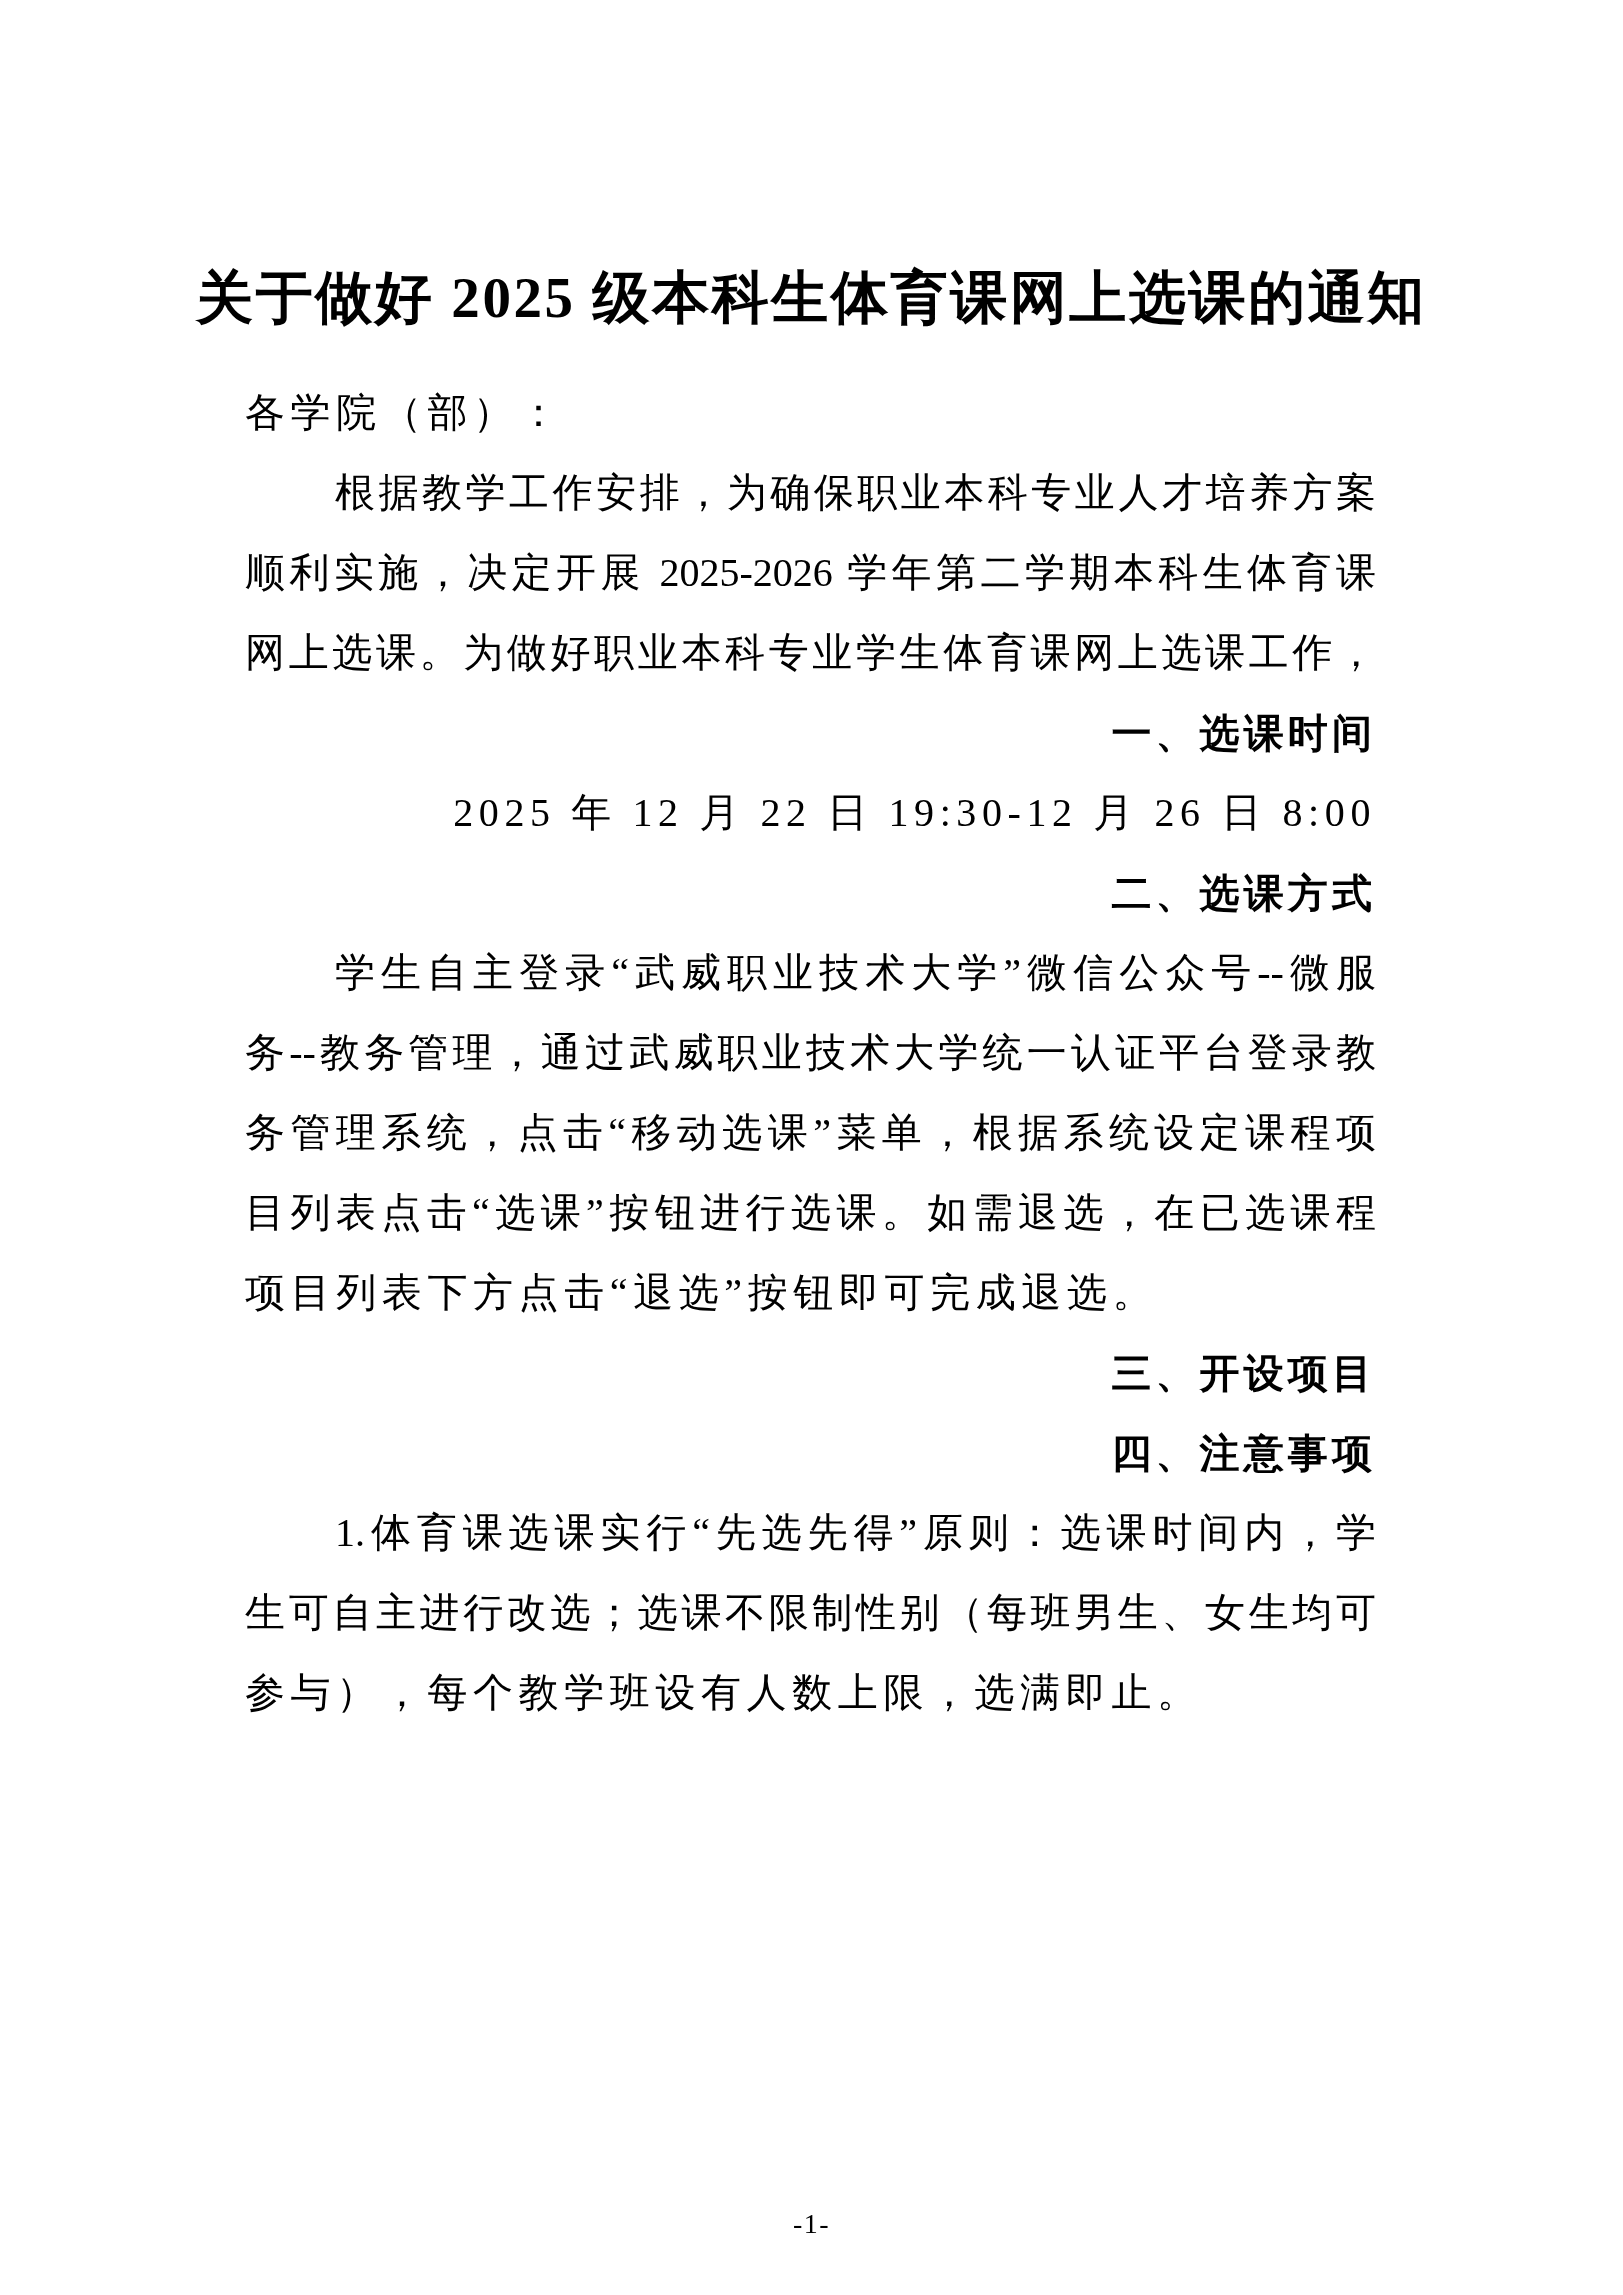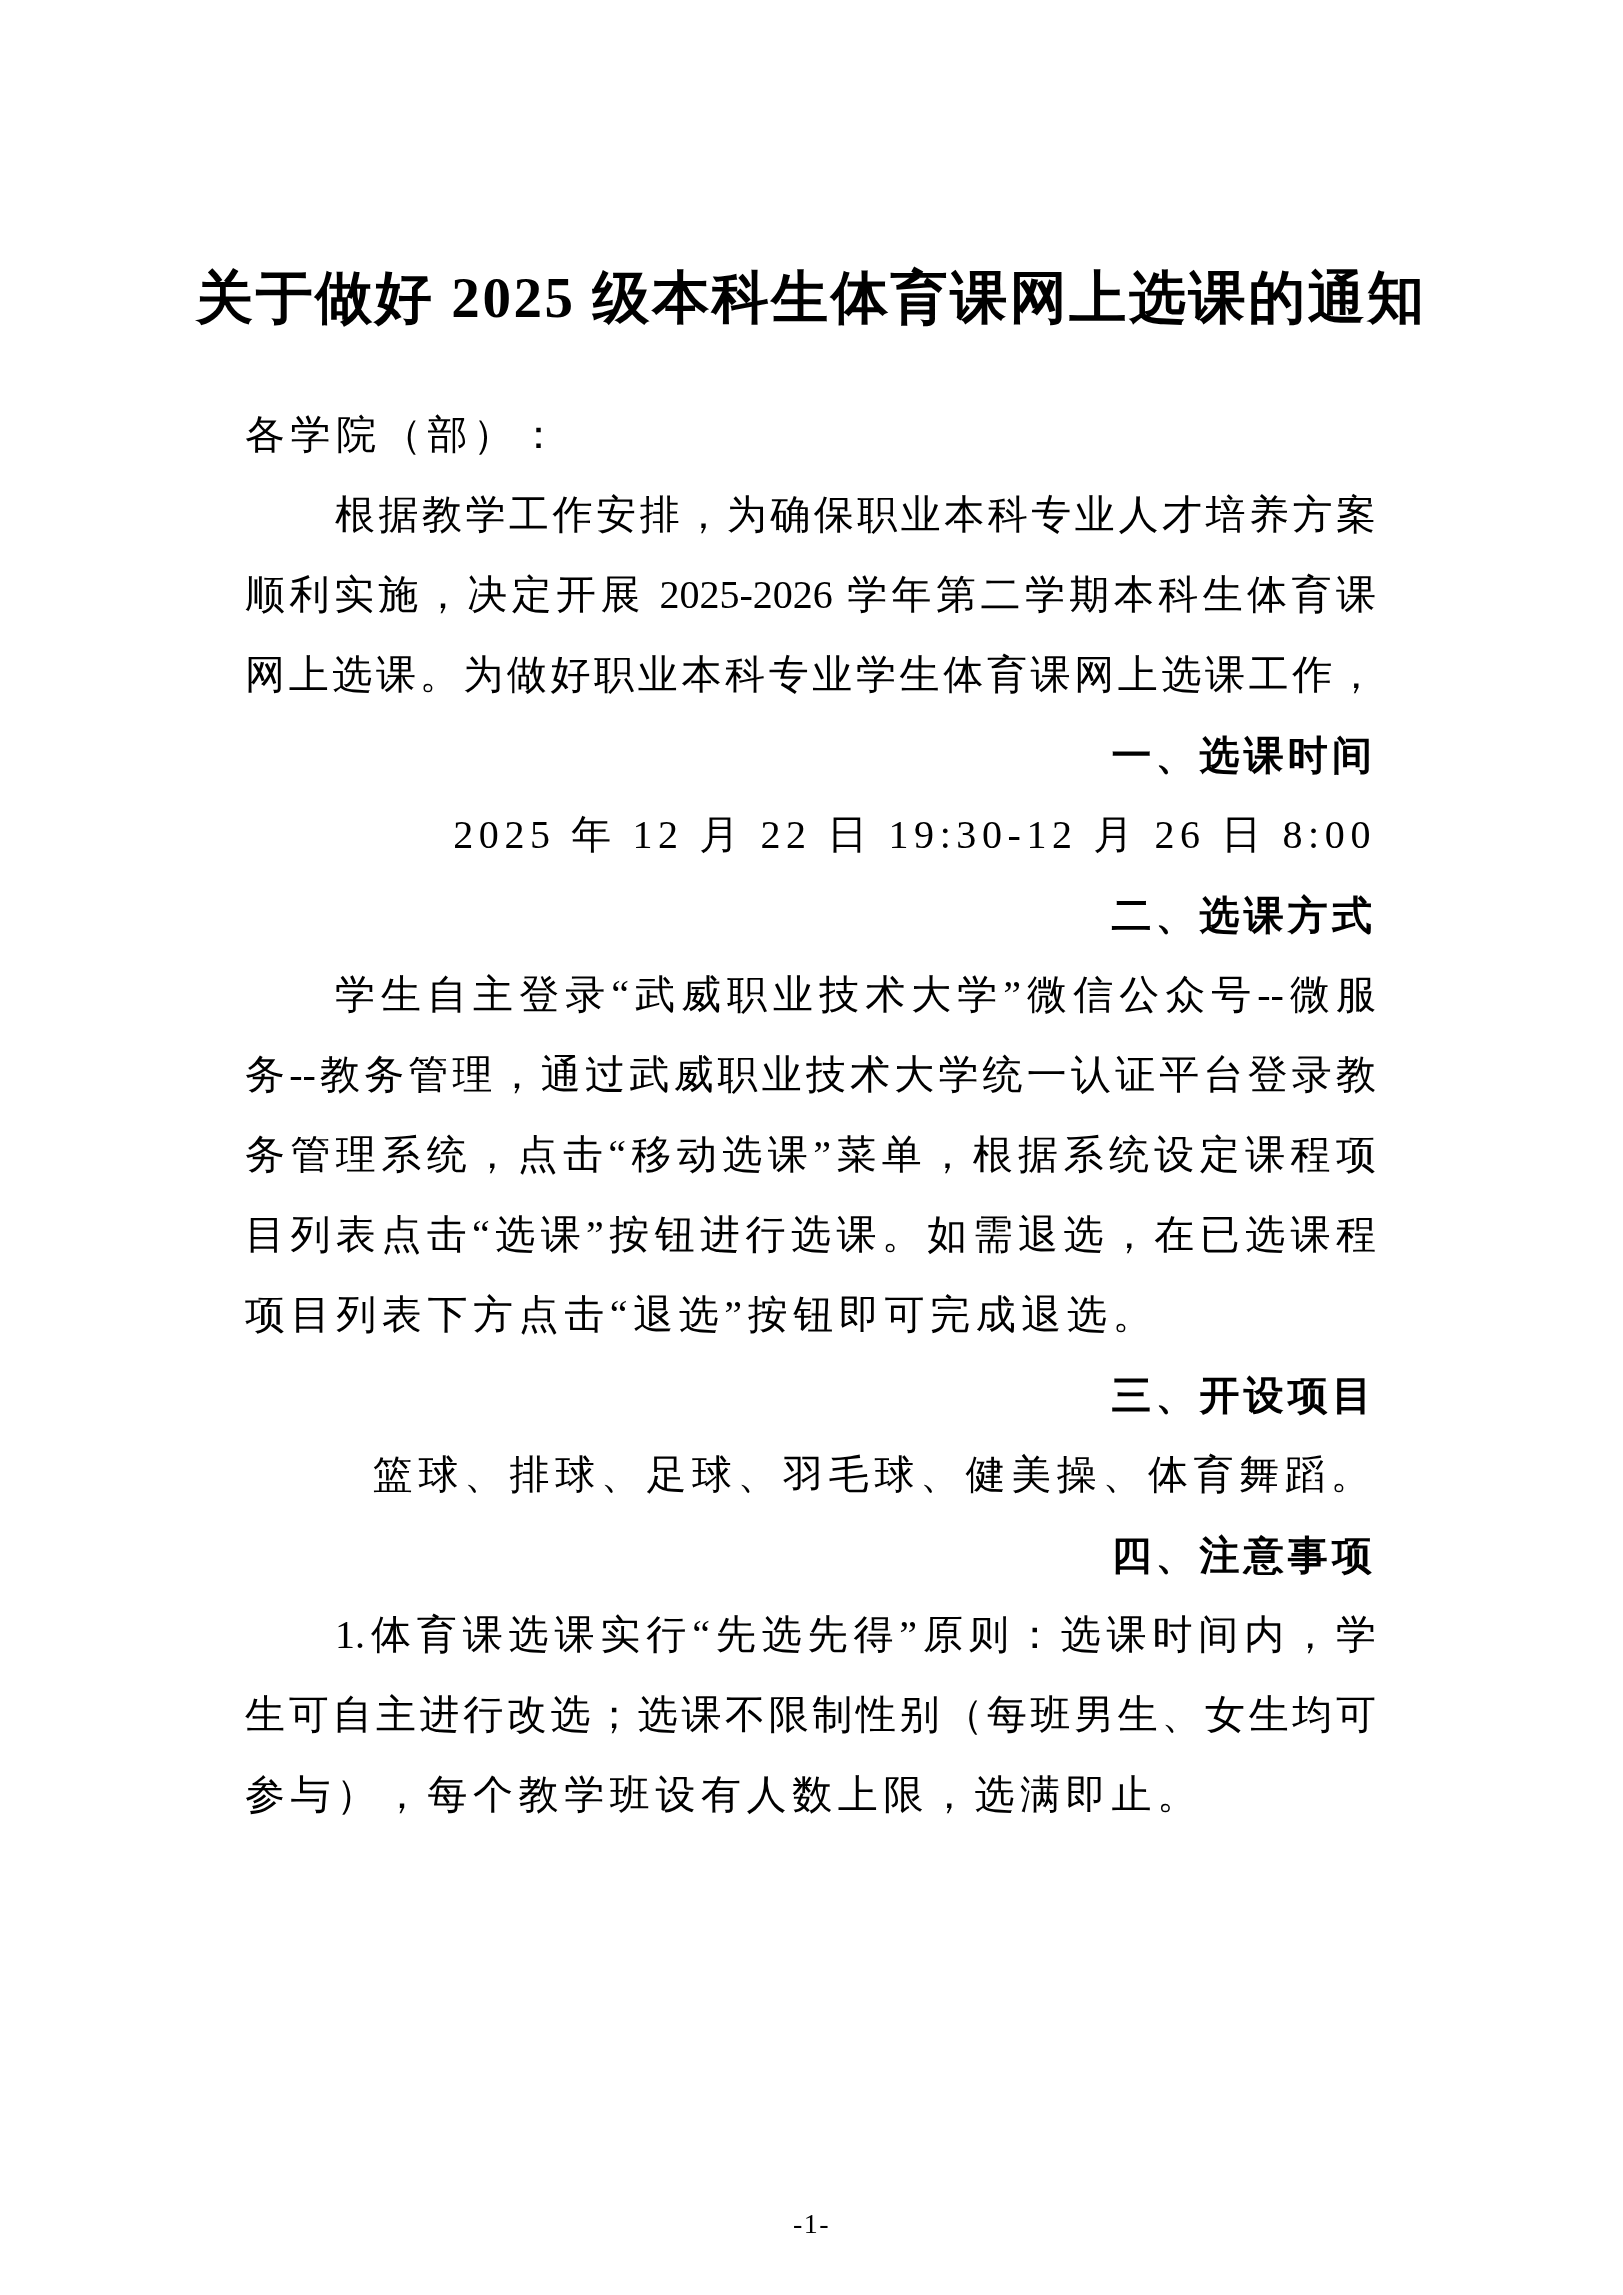--- a/index.html
+++ b/index.html
@@ -23,21 +23,21 @@
     font-family: "Liberation Serif", serif;
     font-size: 57px;
     font-weight: 900;
     line-height: 80px;
     letter-spacing: 2.6px;
     white-space: nowrap;
   }
   .doc-body {
     position: absolute;
     left: 245px;
-    top: 395px;
+    top: 373px;
     width: 1131px;
   }
   .line {
     height: 80px;
     line-height: 80px;
     font-size: 40px;
     letter-spacing: 5.6px;
     white-space: nowrap;
     font-family: "Liberation Serif", serif;
   }
@@ -81,21 +81,20 @@
       <div class="line justify">网上选课。为做好职业本科专业学生体育课网上选课工作，</div>
       <div class="line heading indent">一、选课时间</div>
       <div class="line indent">2025 年 12 月 22 日 19:30-12 月 26 日 8:00</div>
       <div class="line heading indent">二、选课方式</div>
       <div class="line indent justify">学生自主登录“武威职业技术大学”微信公众号--微服</div>
       <div class="line justify">务--教务管理，通过武威职业技术大学统一认证平台登录教</div>
       <div class="line justify">务管理系统，点击“移动选课”菜单，根据系统设定课程项</div>
       <div class="line justify">目列表点击“选课”按钮进行选课。如需退选，在已选课程</div>
       <div class="line">项目列表下方点击“退选”按钮即可完成退选。</div>
       <div class="line heading indent">三、开设项目</div>
-      <div class="line indent">篮球、排球、足球、羽毛球、健美操、体育舞蹈。</div>
       <div class="line heading indent">四、注意事项</div>
       <div class="line indent justify">1.体育课选课实行“先选先得”原则：选课时间内，学</div>
       <div class="line justify">生可自主进行改选；选课不限制性别（每班男生、女生均可</div>
       <div class="line">参与），每个教学班设有人数上限，选满即止。</div>
     </div>
 
   <div class="page-number">-1-</div>
 </div>
 
 

